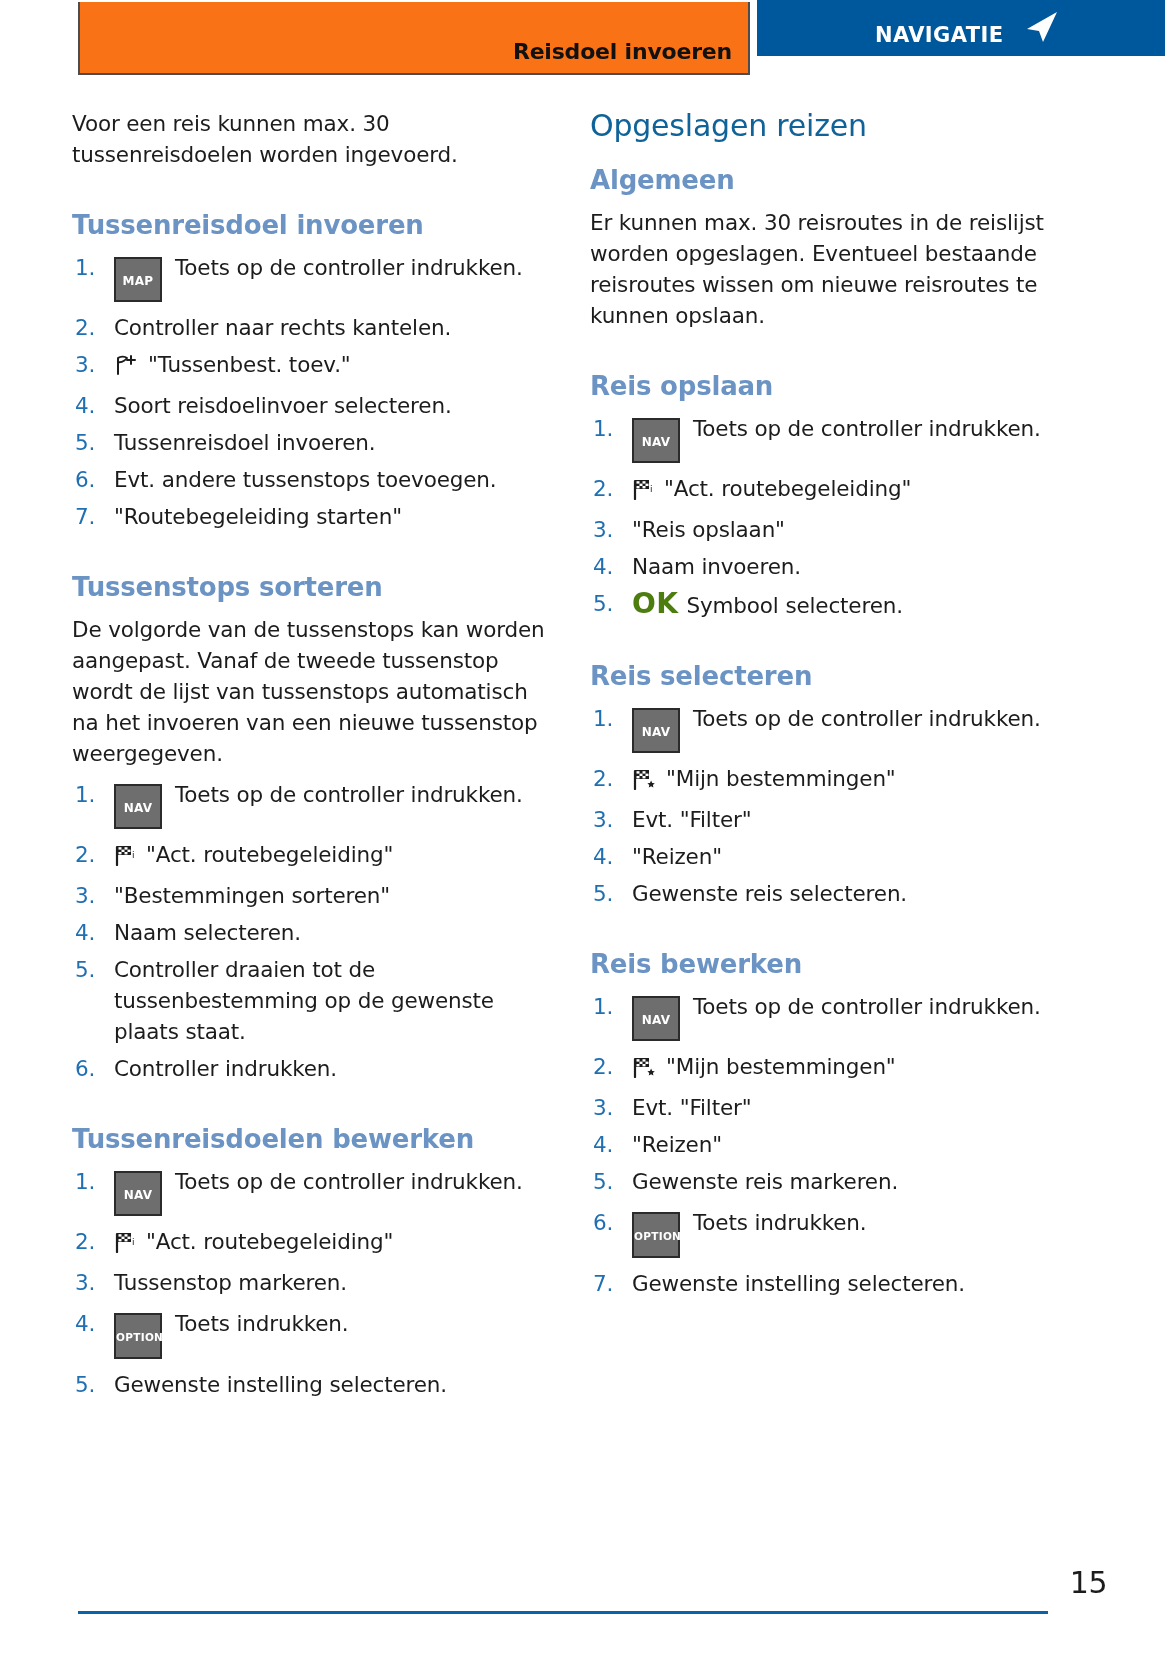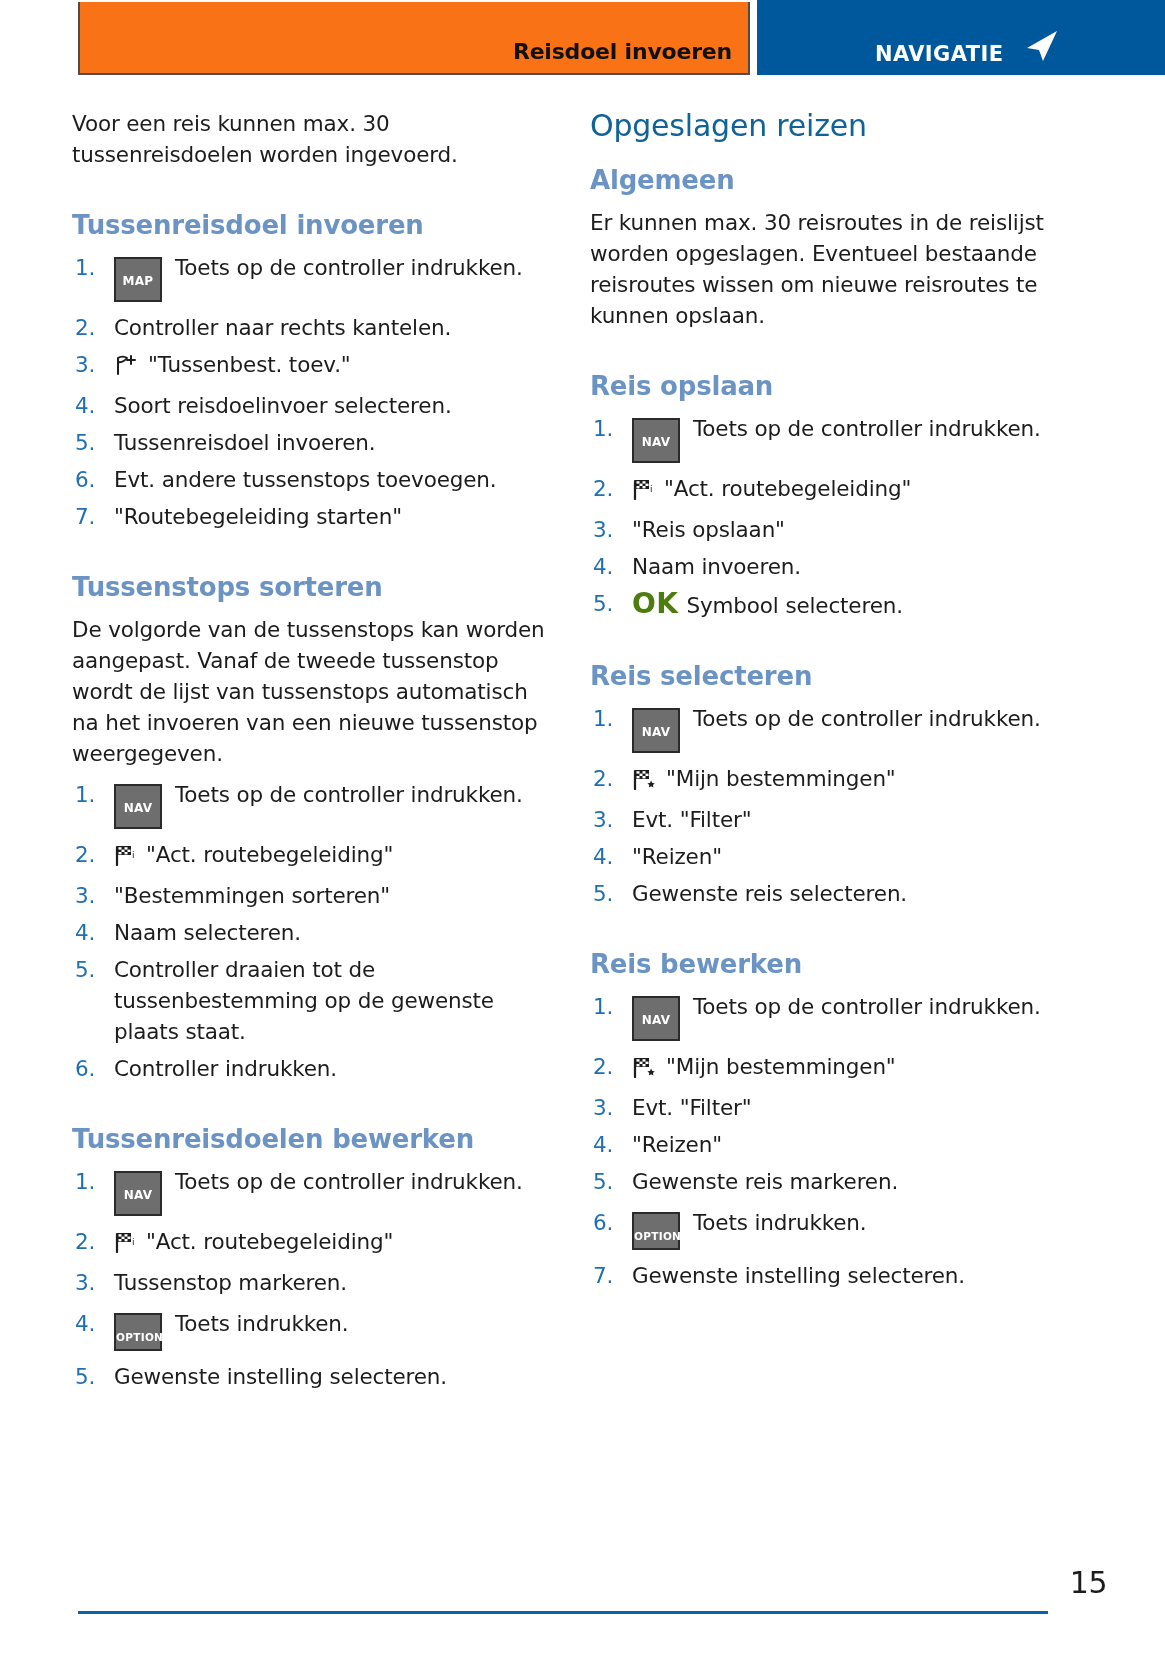--- a/index.html
+++ b/index.html
@@ -45,21 +45,21 @@
     letter-spacing: -0.2px;
     padding-right: 16px;
     padding-bottom: 9px;
     white-space: nowrap;
   }
   .header-tab {
     position: absolute;
     left: 757px;
     top: 0;
     width: 408px;
-    height: 75px;
+    height: 56px;
     background: #00589c;
     display: flex;
     align-items: flex-end;
     justify-content: flex-start;
   }
   .header-tab-label {
     font-size: 21px;
     font-weight: bold;
     color: #ffffff;
     letter-spacing: 0.4px;
@@ -151,21 +151,21 @@
     letter-spacing: 0.3px;
     margin-right: 13px;
   }
   .keybtn.map {
     width: 48px; height: 45px; line-height: 45px; font-size: 12px;
   }
   .keybtn.nav {
     width: 48px; height: 45px; line-height: 45px; font-size: 12px;
   }
   .keybtn.option {
-    width: 48px; height: 38px; line-height: 45px; font-size: 10.5px;
+    width: 48px; height: 46px; line-height: 45px; font-size: 10.5px;
   }
 
   
   .inline-icon {
     display: inline-block;
     vertical-align: -4px;
     margin-right: 8px;
   }
   .ok-symbol {
     display: inline-block;

